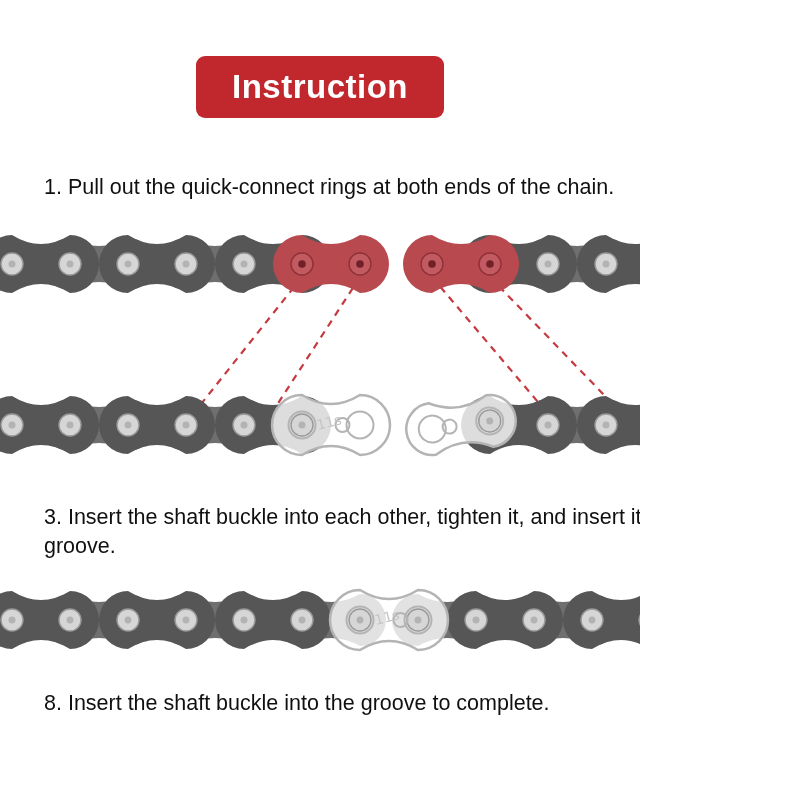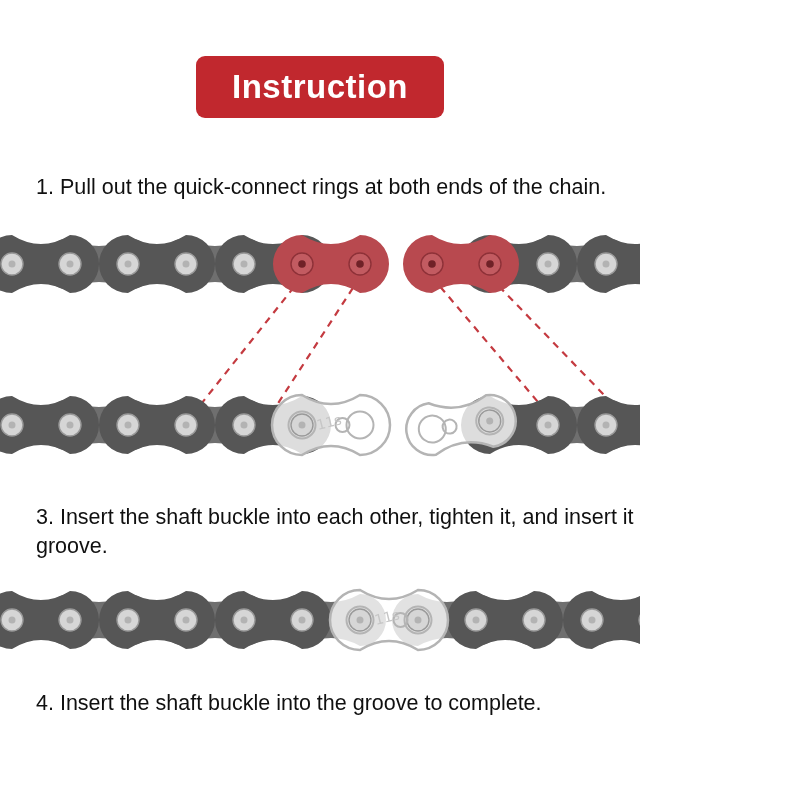--- a/index.html
+++ b/index.html
@@ -23,21 +23,21 @@
     font-weight: bold;
     font-size: 33px;
     padding: 12px 36px;
     border-radius: 9px;
     letter-spacing: 0.5px;
     z-index: 3;
     white-space: nowrap;
   }
   .step {
     position: absolute;
-    left: 36px;
+    left: 44px;
     font-size: 21.5px;
     line-height: 1.35;
     color: var(--text-color, #101010);
     z-index: 3;
   }
   .chain {
     position: absolute;
     left: 0;
     width: 800px;
     height: 90px;
@@ -223,15 +223,15 @@
         <circle cx="360" cy="45" r="3.5" fill="#b3b3b3"></circle>
         <circle cx="418" cy="45" r="11" fill="#d6d6d6" stroke="#999999" stroke-width="1.4"></circle>
         <circle cx="418" cy="45" r="3.5" fill="#b3b3b3"></circle>
         <circle cx="360" cy="45" r="13.5" fill="none" stroke="#b4b4b4" stroke-width="2"></circle>
         <circle cx="418" cy="45" r="13.5" fill="none" stroke="#b4b4b4" stroke-width="2"></circle>
         <circle cx="400.5" cy="45" r="7" fill="none" stroke="#b4b4b4" stroke-width="2"></circle>
         <text x="376" y="50" font-size="14" fill="#c6c6c6" font-family="DejaVu Sans, sans-serif" transform="rotate(-14 376 50)">11s</text>
       </g>
     </svg>
 
-  <p class="step" style="top:689px">4. Insert the shaft buckle into the groove to complete.</p>
+  <p class="step" style="top:689px">8. Insert the shaft buckle into the groove to complete.</p>
 
 </div>
 
 </body></html>

